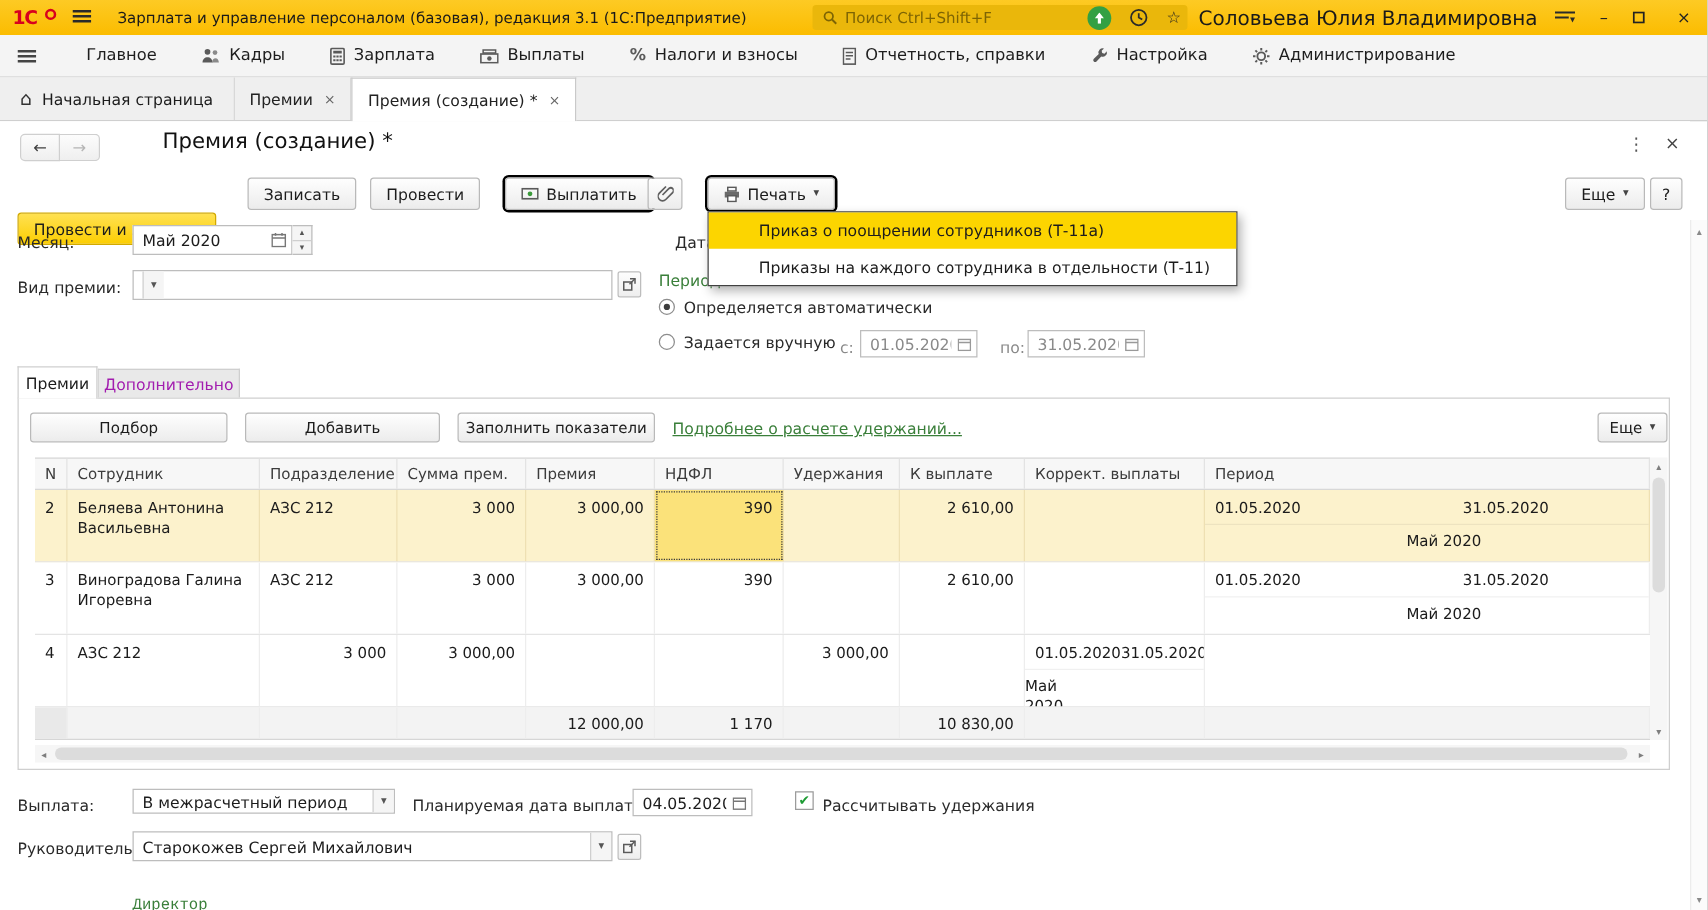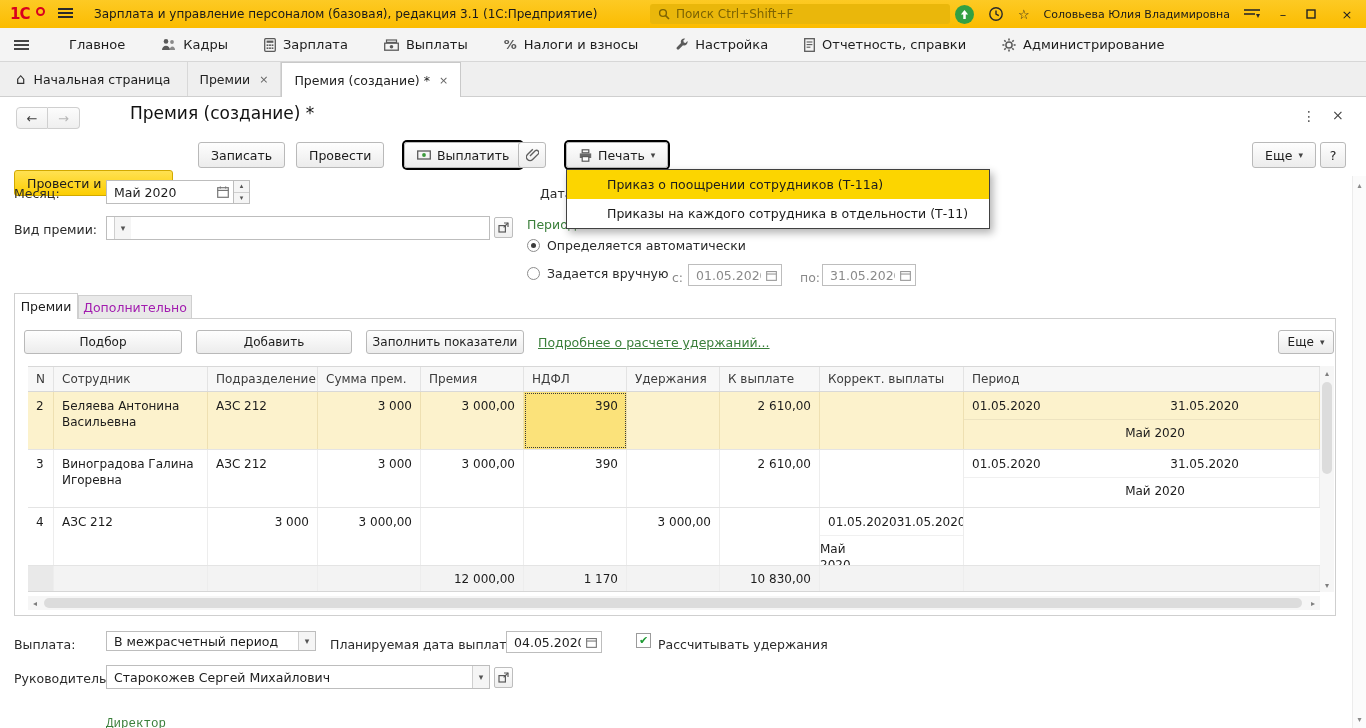--- a/index.html
+++ b/index.html
@@ -10,21 +10,21 @@
   .titlebar { position:absolute; left:0; top:0; width:1366px; height:28px;
     background:linear-gradient(#fdca24,#fbbc00); }
   .tb-logo { position:absolute; left:10px; top:5px; font-weight:bold; font-size:15px; color:#d8001e; letter-spacing:-1px; }
   .tb-logo-ring { position:absolute; left:36px; top:7px; width:9px; height:9px; border:2px solid #d8001e; border-radius:50%; }
   .tb-burger { position:absolute; left:58px; top:7px; }
   .tb-title { position:absolute; left:94px; top:7px; font-size:12px; color:#1a1a1a; white-space:nowrap; }
   .tb-search { position:absolute; left:650px; top:4px; width:300px; height:20px; border-radius:3px;
     background:#eab70b; display:flex; align-items:center; gap:6px; padding:0 8px; color:#7d6404; font-size:12px; }
   .tb-right { position:absolute; right:0; top:0; height:28px; display:flex; align-items:center; gap:14px; padding-right:10px; }
   .circle-green { width:19px; height:19px; border-radius:50%; background:#33a043; display:flex; align-items:center; justify-content:center; }
-  .tb-user { font-size:11px; color:#1a1a1a; }
+  .tb-user { font-size:16px; color:#1a1a1a; }
   .winbtn { width:18px; text-align:center; font-size:13px; color:#222; cursor:pointer; }
   .glyph { font-size:13px; color:#222; }
 
   
   .menubar { position:absolute; left:0; top:28px; width:1366px; height:34px; background:#f4f4f4;
     border-bottom:1px solid #d7d7d7; display:flex; align-items:center; gap:0; padding-left:14px; }
   .mb-burger { margin-right:22px; }
   .menu-item { display:flex; align-items:center; gap:7px; font-size:13px; color:#1d1d1d; padding:0 18px; height:100%; cursor:pointer; }
   .menu-item .pc { font-weight:bold; color:#5a5a5a; font-size:13px; }
 
@@ -232,38 +232,38 @@
           </svg>
         </span>
       <span>Выплаты</span>
     </span>
     <span class="menu-item">
       <span class="pc">%</span>
       <span>Налоги и взносы</span>
     </span>
     <span class="menu-item">
       <span>
-          <svg width="14" height="14" viewBox="0 0 14 14">
-            <path d="M13.4 3a3.4 3.4 0 0 1-4.4 4.2L5 11.3a1.5 1.5 0 0 1-2.1-2.1L7 5.1A3.4 3.4 0 0 1 11.2.7L9.3 2.6l.5 1.8 1.8.5z" fill="#5a5a5a"></path>
-          </svg>
-        </span>
-      <span>Настройка</span>
-    </span>
-    <span class="menu-item">
-      <span>
           <svg width="11" height="14" viewBox="0 0 11 14">
             <rect x="0.7" y="0.7" width="9.6" height="12.6" fill="none" stroke="#5a5a5a" stroke-width="1.3"></rect>
             <g stroke="#5a5a5a" stroke-width="1.1">
               <line x1="2.6" y1="4" x2="8.4" y2="4"></line>
               <line x1="2.6" y1="6.6" x2="8.4" y2="6.6"></line>
               <line x1="2.6" y1="9.2" x2="6.4" y2="9.2"></line>
             </g>
           </svg>
         </span>
       <span>Отчетность, справки</span>
+    </span>
+    <span class="menu-item">
+      <span>
+          <svg width="14" height="14" viewBox="0 0 14 14">
+            <path d="M13.4 3a3.4 3.4 0 0 1-4.4 4.2L5 11.3a1.5 1.5 0 0 1-2.1-2.1L7 5.1A3.4 3.4 0 0 1 11.2.7L9.3 2.6l.5 1.8 1.8.5z" fill="#5a5a5a"></path>
+          </svg>
+        </span>
+      <span>Настройка</span>
     </span>
     <span class="menu-item">
       <span>
           <svg width="14" height="14" viewBox="0 0 14 14">
             <circle cx="7" cy="7" r="3.1" fill="none" stroke="#5a5a5a" stroke-width="1.5"></circle>
             <g stroke="#5a5a5a" stroke-width="1.6">
               <line x1="7" y1="0.4" x2="7" y2="2.4"></line>
               <line x1="7" y1="11.6" x2="7" y2="13.6"></line>
               <line x1="0.4" y1="7" x2="2.4" y2="7"></line>
               <line x1="11.6" y1="7" x2="13.6" y2="7"></line>

